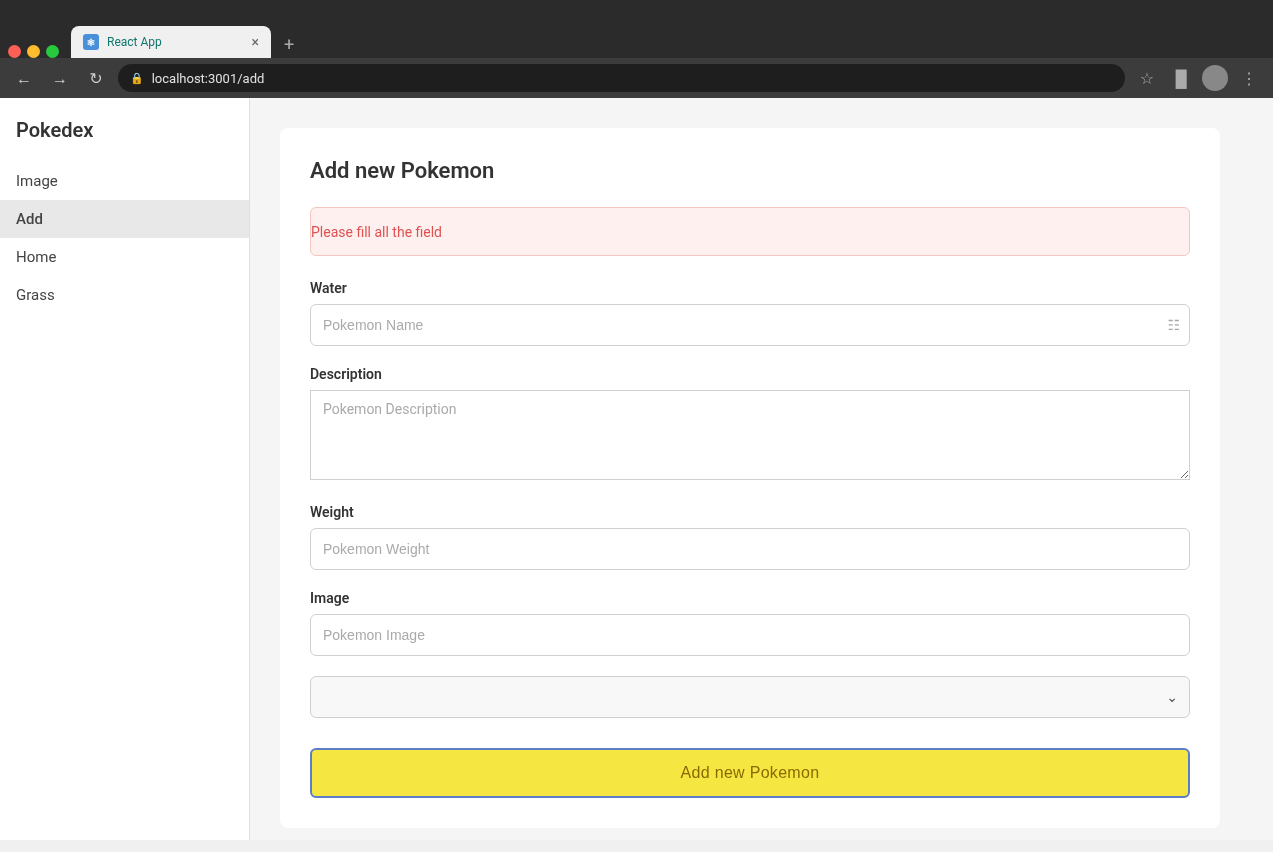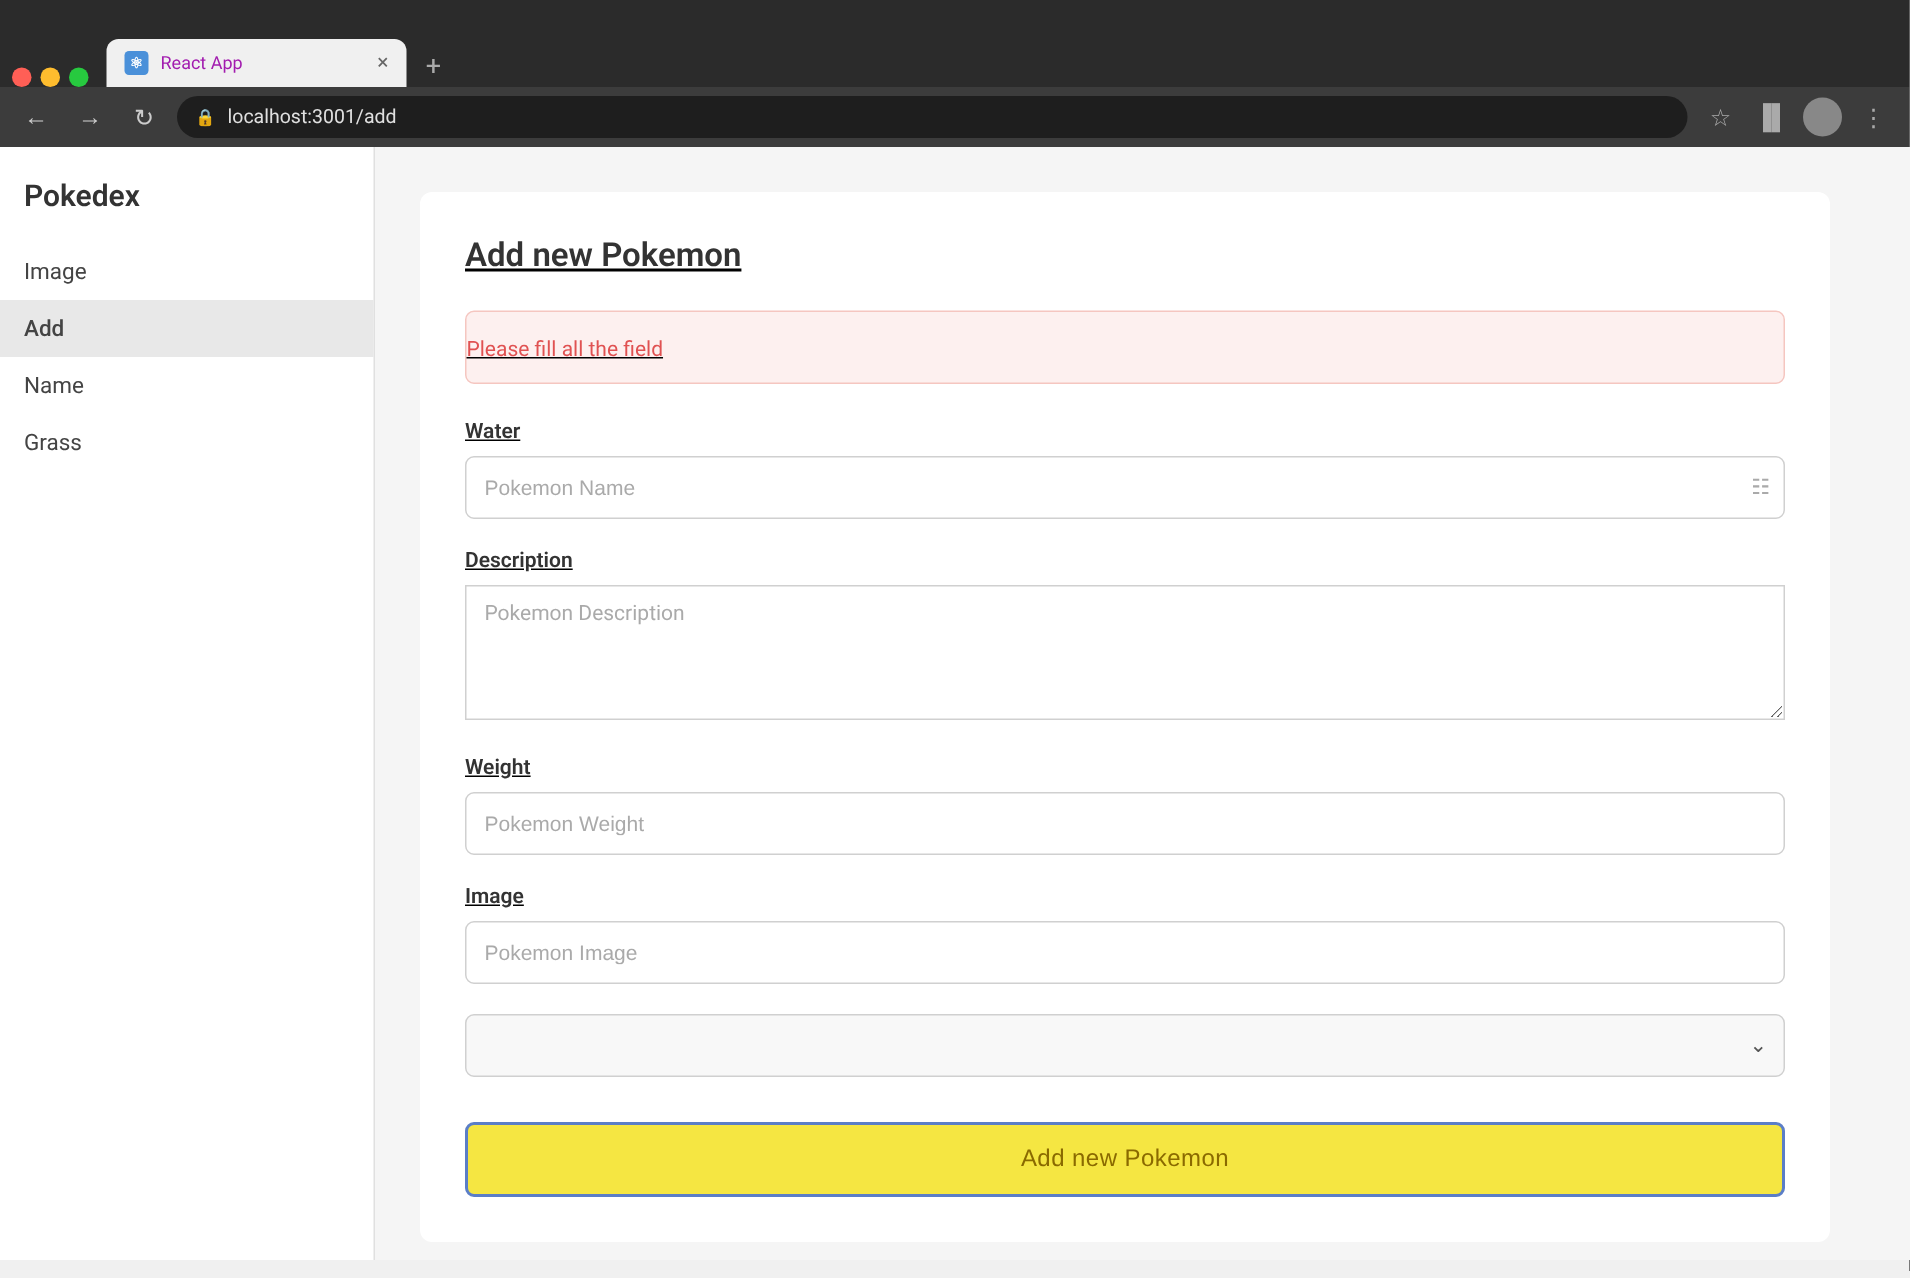--- a/index.html
+++ b/index.html
@@ -50,21 +50,21 @@
       border-radius: 3px;
       display: flex;
       align-items: center;
       justify-content: center;
       font-size: 10px;
       color: white;
       font-weight: bold;
     }
     .tab-title {
       font-size: 12px;
-      color: #a21caf;
+      color: #0f766e;
       flex: 1;
     }
     .tab-close {
       font-size: 14px;
       color: #666;
       cursor: pointer;
     }
     .tab-new {
       display: flex;
       align-items: center;
@@ -159,21 +159,20 @@
       background: #e8e8e8;
       font-weight: 500;
     }
 
     
     .main-content {
       flex: 1;
       padding: 30px;
       overflow-y: auto;
       background: #f5f5f5;
-      text-decoration: underline;
     }
     .form-card {
       background: white;
       border-radius: 8px;
       padding: 30px;
       max-width: 940px;
     }
     .page-title {
       font-size: 22px;
       font-weight: 600;
@@ -313,21 +312,21 @@
     <div class="nav-action-btn">⋮</div>
   </div>
 </div>
 
 <div class="app-container">
 
   <nav class="sidebar">
     <div class="sidebar-title">Pokedex</div>
     <a class="nav-item">Image</a>
     <a class="nav-item active">Add</a>
-    <a class="nav-item">Name</a>
+    <a class="nav-item">Home</a>
     <a class="nav-item">Grass</a>
   </nav>
 
   <main class="main-content">
     <div class="form-card">
       <h1 class="page-title">Add new Pokemon</h1>
 
       
       <div class="alert-error">
         <span class="alert-error-text">Please fill all the field</span>

